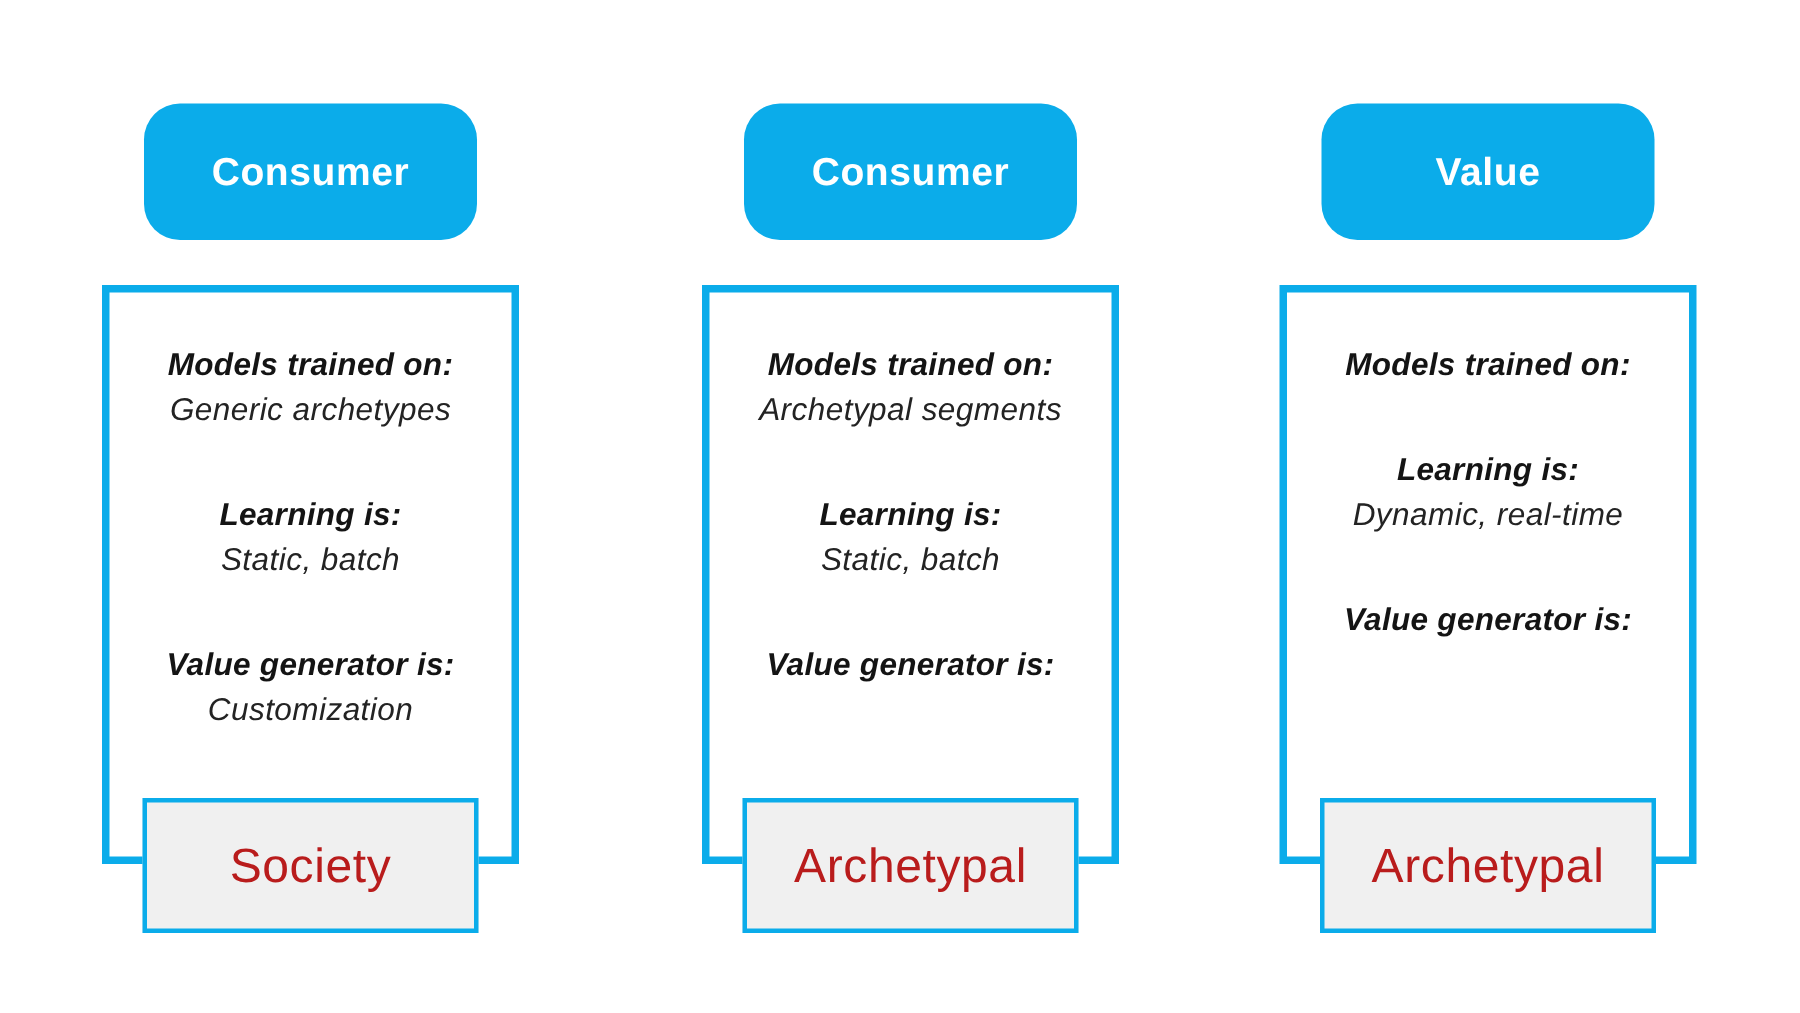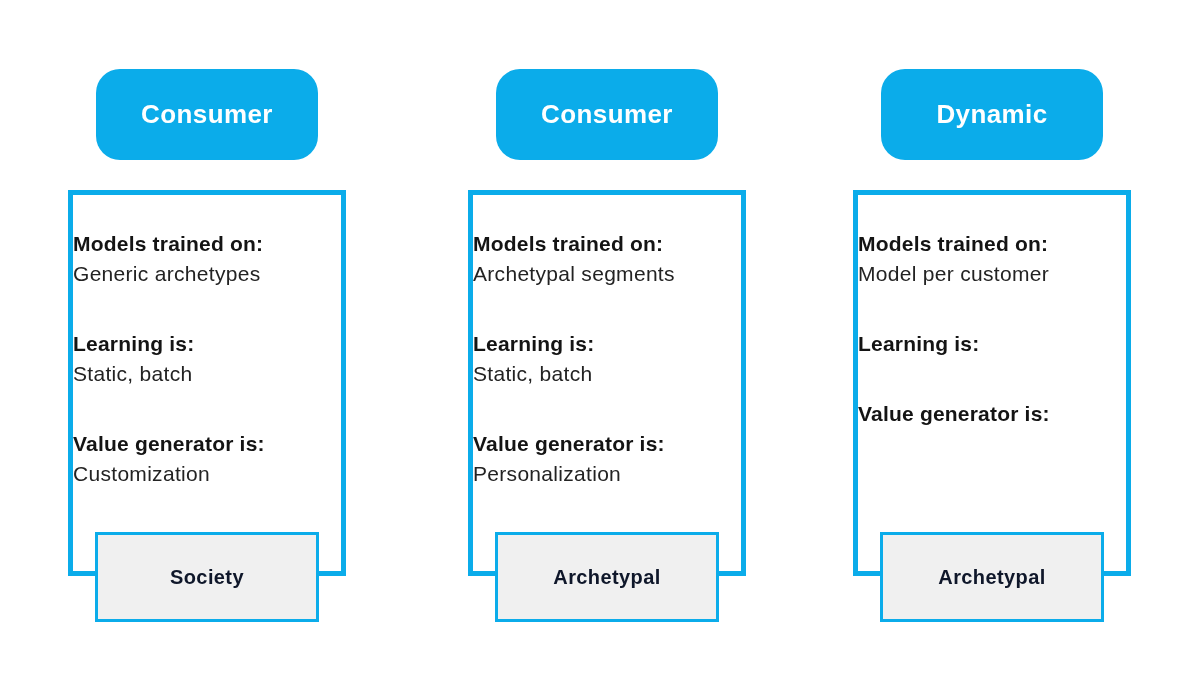--- a/index.html
+++ b/index.html
@@ -41,21 +41,22 @@
     letter-spacing: 0.4px;
   }
 
   .body-box {
     position: absolute;
     top: 190px; left: 0;
     width: 278px; height: 386px;
     background: #ffffff;
     border: 5px solid var(--accent, #0bacea);
     padding-top: 34px;
-    text-align: left;
+    text-align: center;
+    font-style: italic;
   }
   .field { margin-bottom: 40px; }
   .field .label {
     font-size: 21px;
     font-weight: 700;
     color: #141414;
     line-height: 30px;
     letter-spacing: 0.2px;
   }
   .field .value {
@@ -71,23 +72,23 @@
     top: 532px; left: 27px;
     width: 224px; height: 90px;
     background: var(--footer-fill, #f0f0f0);
     border: 3px solid var(--accent, #0bacea);
     display: flex;
     align-items: center;
     justify-content: center;
     z-index: 2;
   }
   .footer-box span {
-    font-size: 20px;
-    font-weight: 700;
-    color: #0f172a;
+    font-size: 32px;
+    font-weight: 400;
+    color: #b91c1c;
     letter-spacing: 0.4px;
   }
 </style>
 </head>
 <body>
 
 <div class="canvas">
 
   <div class="column col-0">
     <div class="header-pill">
@@ -120,39 +121,38 @@
       <div class="field">
         <div class="label">Models trained on:</div>
         <div class="value">Archetypal segments</div>
       </div>
       <div class="field">
         <div class="label">Learning is:</div>
         <div class="value">Static, batch</div>
       </div>
       <div class="field">
         <div class="label">Value generator is:</div>
-        <div class="value">Personalization</div>
       </div>
     </div>
     <div class="footer-box">
       <span>Archetypal</span>
     </div>
   </div>
 
   <div class="column col-2">
     <div class="header-pill">
-      <span>Dynamic</span>
+      <span>Value</span>
     </div>
     <div class="body-box">
       <div class="field">
         <div class="label">Models trained on:</div>
-        <div class="value">Model per customer</div>
       </div>
       <div class="field">
         <div class="label">Learning is:</div>
+        <div class="value">Dynamic, real-time</div>
       </div>
       <div class="field">
         <div class="label">Value generator is:</div>
       </div>
     </div>
     <div class="footer-box">
       <span>Archetypal</span>
     </div>
   </div>
 

